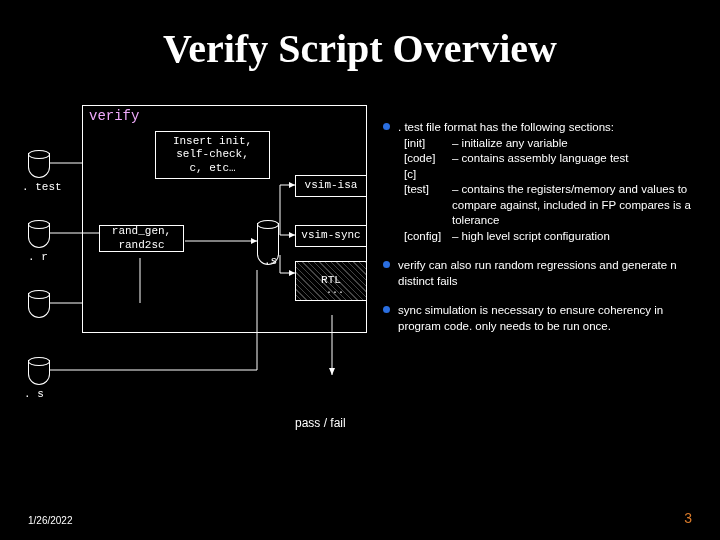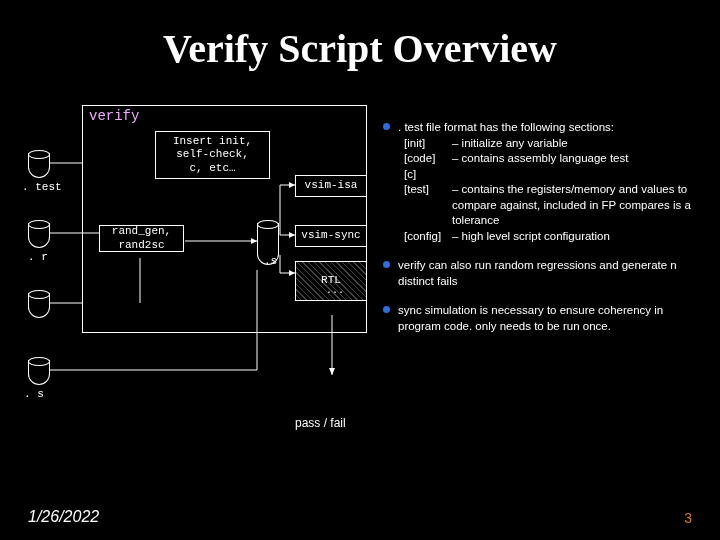--- a/index.html
+++ b/index.html
@@ -31,21 +31,21 @@
   .lbl-s { top: 283px; left: 4px; }
   .passfail { position: absolute; top: 275px; left: 275px; font-size: 12px; margin-top: 36px; }
   line, path { stroke: #fff; stroke-width: 1; fill: none; }
   .arrow { fill: #fff; }
   .bullets { position: absolute; left: 383px; top: 100px; width: 325px; font-size: 11.5px; margin-top: 20px; }
   .bullet-item { display: flex; margin-bottom: 14px; }
   .bullet-dot { width: 7px; height: 7px; border-radius: 50%; background: #2a6ee0; flex-shrink: 0; margin-top: 3px; margin-right: 8px; }
   .bullet-text { flex: 1; line-height: 1.35; }
   .sect-row { display: flex; margin-left: 6px; }
   .sect-key { width: 48px; flex-shrink: 0; }
-  .footer-date { position: absolute; bottom: 14px; left: 28px; font-size: 16px; font-style: italic; }
+  .footer-date { position: absolute; bottom: 14px; left: 28px; font-size: 10px; }
   .footer-num { position: absolute; bottom: 14px; right: 28px; font-size: 14px; color: #d97a2a; }
   svg.wires { position: absolute; top: 0; left: 0; pointer-events: none; }
 </style>
 </head>
 <body>
 
 <h1 class="title">Verify Script Overview</h1>
 
 <div class="diagram-area">
 

